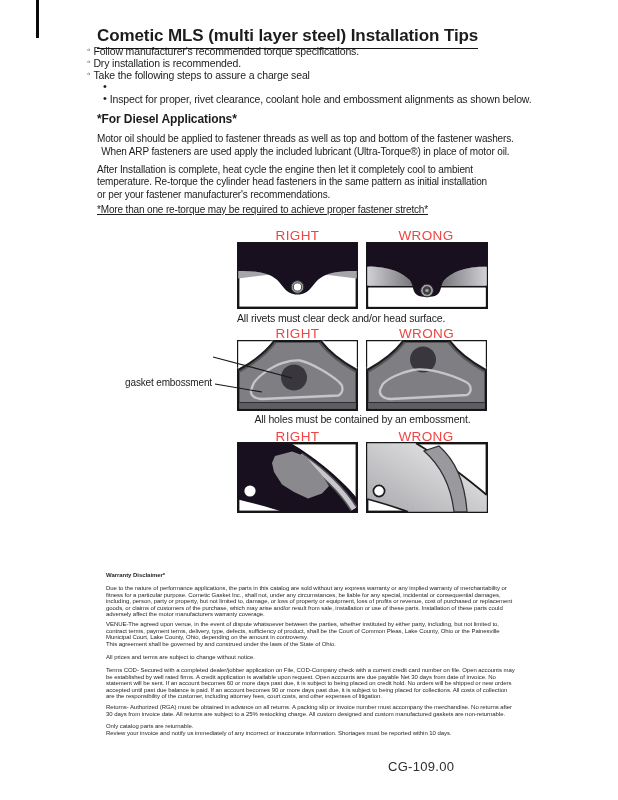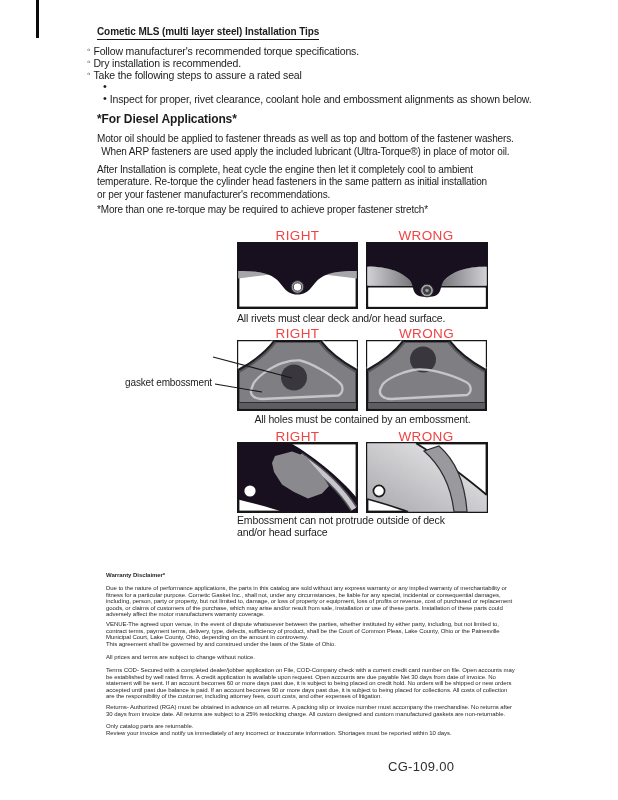--- a/index.html
+++ b/index.html
@@ -5,21 +5,21 @@
   html,body{margin:0;padding:0;background:#ffffff;}
   #page{position:relative;width:618px;height:800px;background:#ffffff;overflow:hidden;
         font-family:"Liberation Sans", sans-serif;color:#1c1c1e;}
   .abs{position:absolute;}
   .lines{white-space:pre-line;}
 
   
   #scan-mark{left:36px;top:0;width:2.5px;height:38px;background:#0a0a0a;}
 
   
-  #title{left:97px;top:26px;font-size:10px;font-weight:bold;letter-spacing:-0.1px;
+  #title{left:97px;top:26px;font-size:17px;font-weight:bold;letter-spacing:-0.1px;
          border-bottom:1.6px solid #161618;padding-bottom:2px;display:inline-block;}
 
   
   #tips{left:87px;top:45px;font-size:10.5px;letter-spacing:-0.15px;}
   .tip{display:flex;align-items:center;height:12.1px;gap:3px;}
   .tip .m1{font-size:10px;line-height:1;position:relative;top:-1px;}
   .tip .m2{font-size:11px;line-height:1;position:relative;top:-1px;}
   .tip.sub{margin-left:16px;}
 
   
@@ -52,38 +52,38 @@
     <div class="tip">
         <span class="m1">◦</span>
         <span>Follow manufacturer's recommended torque specifications.</span>
       </div>
     <div class="tip">
         <span class="m1">◦</span>
         <span>Dry installation is recommended.</span>
       </div>
     <div class="tip">
         <span class="m1">◦</span>
-        <span>Take the following steps to assure a rated seal</span>
+        <span>Take the following steps to assure a charge seal</span>
       </div>
     <div class="tip sub">
         <span class="m2">•</span>
       </div>
     <div class="tip sub">
         <span class="m2">•</span>
         <span>Inspect for proper, rivet clearance, coolant hole and embossment alignments as shown below.</span>
       </div>
   </div>
 
   <div id="diesel-h" class="abs">*For Diesel Applications*</div>
   <div class="abs body-p lines" style="top:133px;text-align:center;">Motor oil should be applied to fastener threads as well as top and bottom of the fastener washers.
 When ARP fasteners are used apply the included lubricant (Ultra-Torque®) in place of motor oil.</div>
   <div class="abs body-p lines" style="top:163.5px;">After Installation is complete, heat cycle the engine then let it completely cool to ambient
 temperature. Re-torque the cylinder head fasteners in the same pattern as initial installation
 or per your fastener manufacturer's recommendations.</div>
-  <div class="abs body-p" style="top:204px;">*More than one re-torque may be required to achieve proper fastener stretch*</div>
+  <div class="abs body-p" style="top:204px;text-decoration:underline;">*More than one re-torque may be required to achieve proper fastener stretch*</div>
 
   <div class="abs dlabel" style="left:237px;top:228px;">RIGHT</div>
   <div class="abs dlabel" style="left:365px;top:228px;width:122px;">WRONG</div>
 
   <div class="abs" style="left:237px;top:242px;">
     <svg width="121" height="67" viewBox="0 0 121 67">
       <rect x="1.2" y="1.2" width="118.6" height="64.6" fill="#ffffff" stroke="#161618" stroke-width="2.4"></rect>
       <path d="M1.2,28.5 L42,31.5 L1.2,36.5 Z" fill="#a6a6aa"></path>
       <path d="M119.8,28.5 L79,31.5 L119.8,36.5 Z" fill="#a6a6aa"></path>
       <path d="M1.2,1.2 H119.8 L119.8,29 C99,29 90,31 82,37 C75,42.5 73,52.5 60.5,52.5 C48,52.5 46,42.5 39,37 C31,31 22,29 1.2,29 Z" fill="#18101f"></path>
@@ -186,22 +186,20 @@
       </defs>
       <rect x="1.2" y="1.2" width="119.6" height="68.6" fill="#ffffff" stroke="#161618" stroke-width="2.4"></rect>
       <path d="M1.2,1.2 L50,1.2 C70,13 101,36 120.8,53 L120.8,69.8 L42,69.8 C28,64.5 14,60.5 1.2,57 Z" fill="url(#r3g)"></path>
       <path d="M50,1.2 C70,13 101,36 120.8,53" stroke="#1b1b1d" stroke-width="1.8" fill="none"></path>
       <path d="M1.2,57 C14,60.5 28,64.5 42,69.8" stroke="#1b1b1d" stroke-width="1.8" fill="none"></path>
       <path d="M58,9 C74,23 85,44 88,69.8 L101,69.8 C99,41 89,18 73,4 Z" fill="#9a9a9e" stroke="#2c2c30" stroke-width="1.2"></path>
       <circle cx="13" cy="49" r="5.6" fill="#ffffff" stroke="#1b1b1d" stroke-width="1.7"></circle>
     </svg>
   </div>
 
-  <div class="abs caption lines" style="left:237px;top:515px;line-height:11.8px;">Embossment can not protrude outside of deck
-and/or head surface</div>
 
   <div class="abs fine b" style="top:572px;">Warranty Disclaimer*</div>
   <div class="abs fine lines" style="top:585px;">Due to the nature of performance applications, the parts in this catalog are sold without any express warranty or any implied warranty of merchantability or
 fitness for a particular purpose.  Cometic Gasket Inc., shall not, under any circumstances, be liable for any special, incidental or consequential damages,
 including, person, party or property, but not limited to, damage, or loss of property or equipment, loss of profits or revenue, cost of purchased or replacement
 goods, or claims of customers of the purchase, which may arise and/or result from sale, installation or use of these parts.  Installation of these parts could
 adversely affect the motor manufacturers warranty coverage.</div>
   <div class="abs fine lines" style="top:621px;">VENUE-The agreed upon venue, in the event of dispute whatsoever between the parties, whether instituted by either party, including, but not limited to,
 contract terms, payment terms, delivery, type, defects, sufficiency of product, shall be the Court of Common Pleas, Lake County, Ohio or the Painesville
 Municipal Court, Lake County, Ohio, depending on the amount in controversy.

